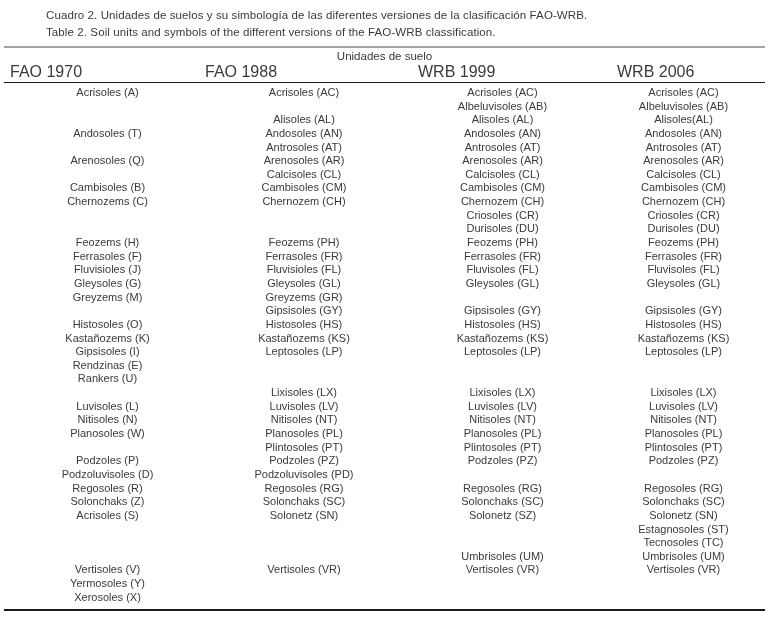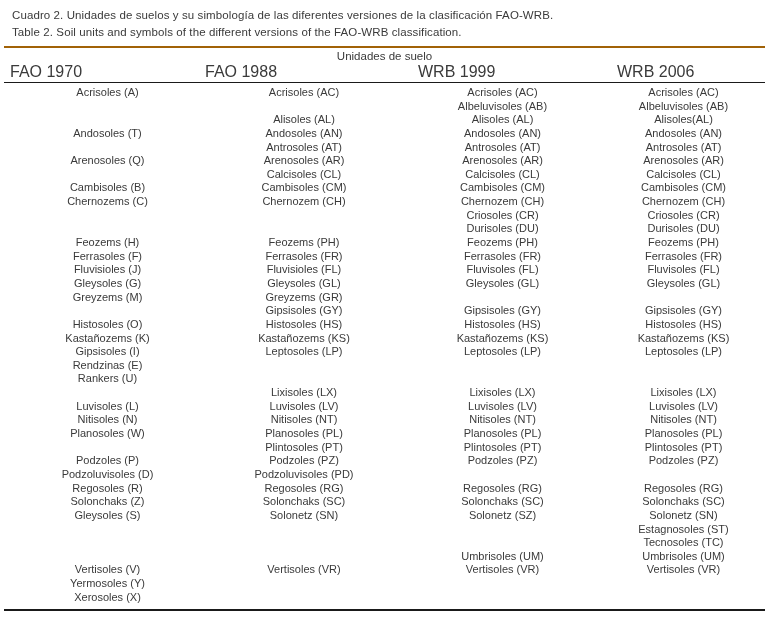--- a/index.html
+++ b/index.html
@@ -10,33 +10,34 @@
   .page {
     position: relative;
     width: 769px;
     height: 619px;
     background: #ffffff;
     font-family: "Liberation Sans", "DejaVu Sans", sans-serif;
     color: #3a3a3a;
     overflow: hidden;
   }
   .captions {
-    padding: 7px 8px 0 12px;
+    padding: 7px 8px 0 6px;
+    margin-left: 40px;
   }
   .caption {
     font-size: 11.5px;
     line-height: 17px;
     font-weight: 400;
     letter-spacing: 0.1px;
     white-space: nowrap;
   }
   .soil-table {
     margin: 5px 4px 0 4px;
     width: 761px;
-    border-top: 2px solid #a16207;
+    border-top: 2px solid #a3a3a3;
     box-sizing: border-box;
   }
   .group-header {
     margin-top: 2px;
     height: 13px;
     line-height: 13px;
     text-align: center;
     font-size: 11.5px;
   }
   .col-headers {
@@ -270,21 +271,21 @@
           <span class="t-cell">Regosoles (RG)</span>
           <span class="t-cell">Regosoles (RG)</span>
         </div>
         <div class="t-row">
           <span class="t-cell">Solonchaks (Z)</span>
           <span class="t-cell">Solonchaks (SC)</span>
           <span class="t-cell">Solonchaks (SC)</span>
           <span class="t-cell">Solonchaks (SC)</span>
         </div>
         <div class="t-row">
-          <span class="t-cell">Gleysoles (S)</span>
+          <span class="t-cell">Acrisoles (S)</span>
           <span class="t-cell">Solonetz (SN)</span>
           <span class="t-cell">Solonetz (SZ)</span>
           <span class="t-cell">Solonetz (SN)</span>
         </div>
         <div class="t-row">
           <span class="t-cell"></span>
           <span class="t-cell"></span>
           <span class="t-cell"></span>
           <span class="t-cell">Estagnosoles (ST)</span>
         </div>

